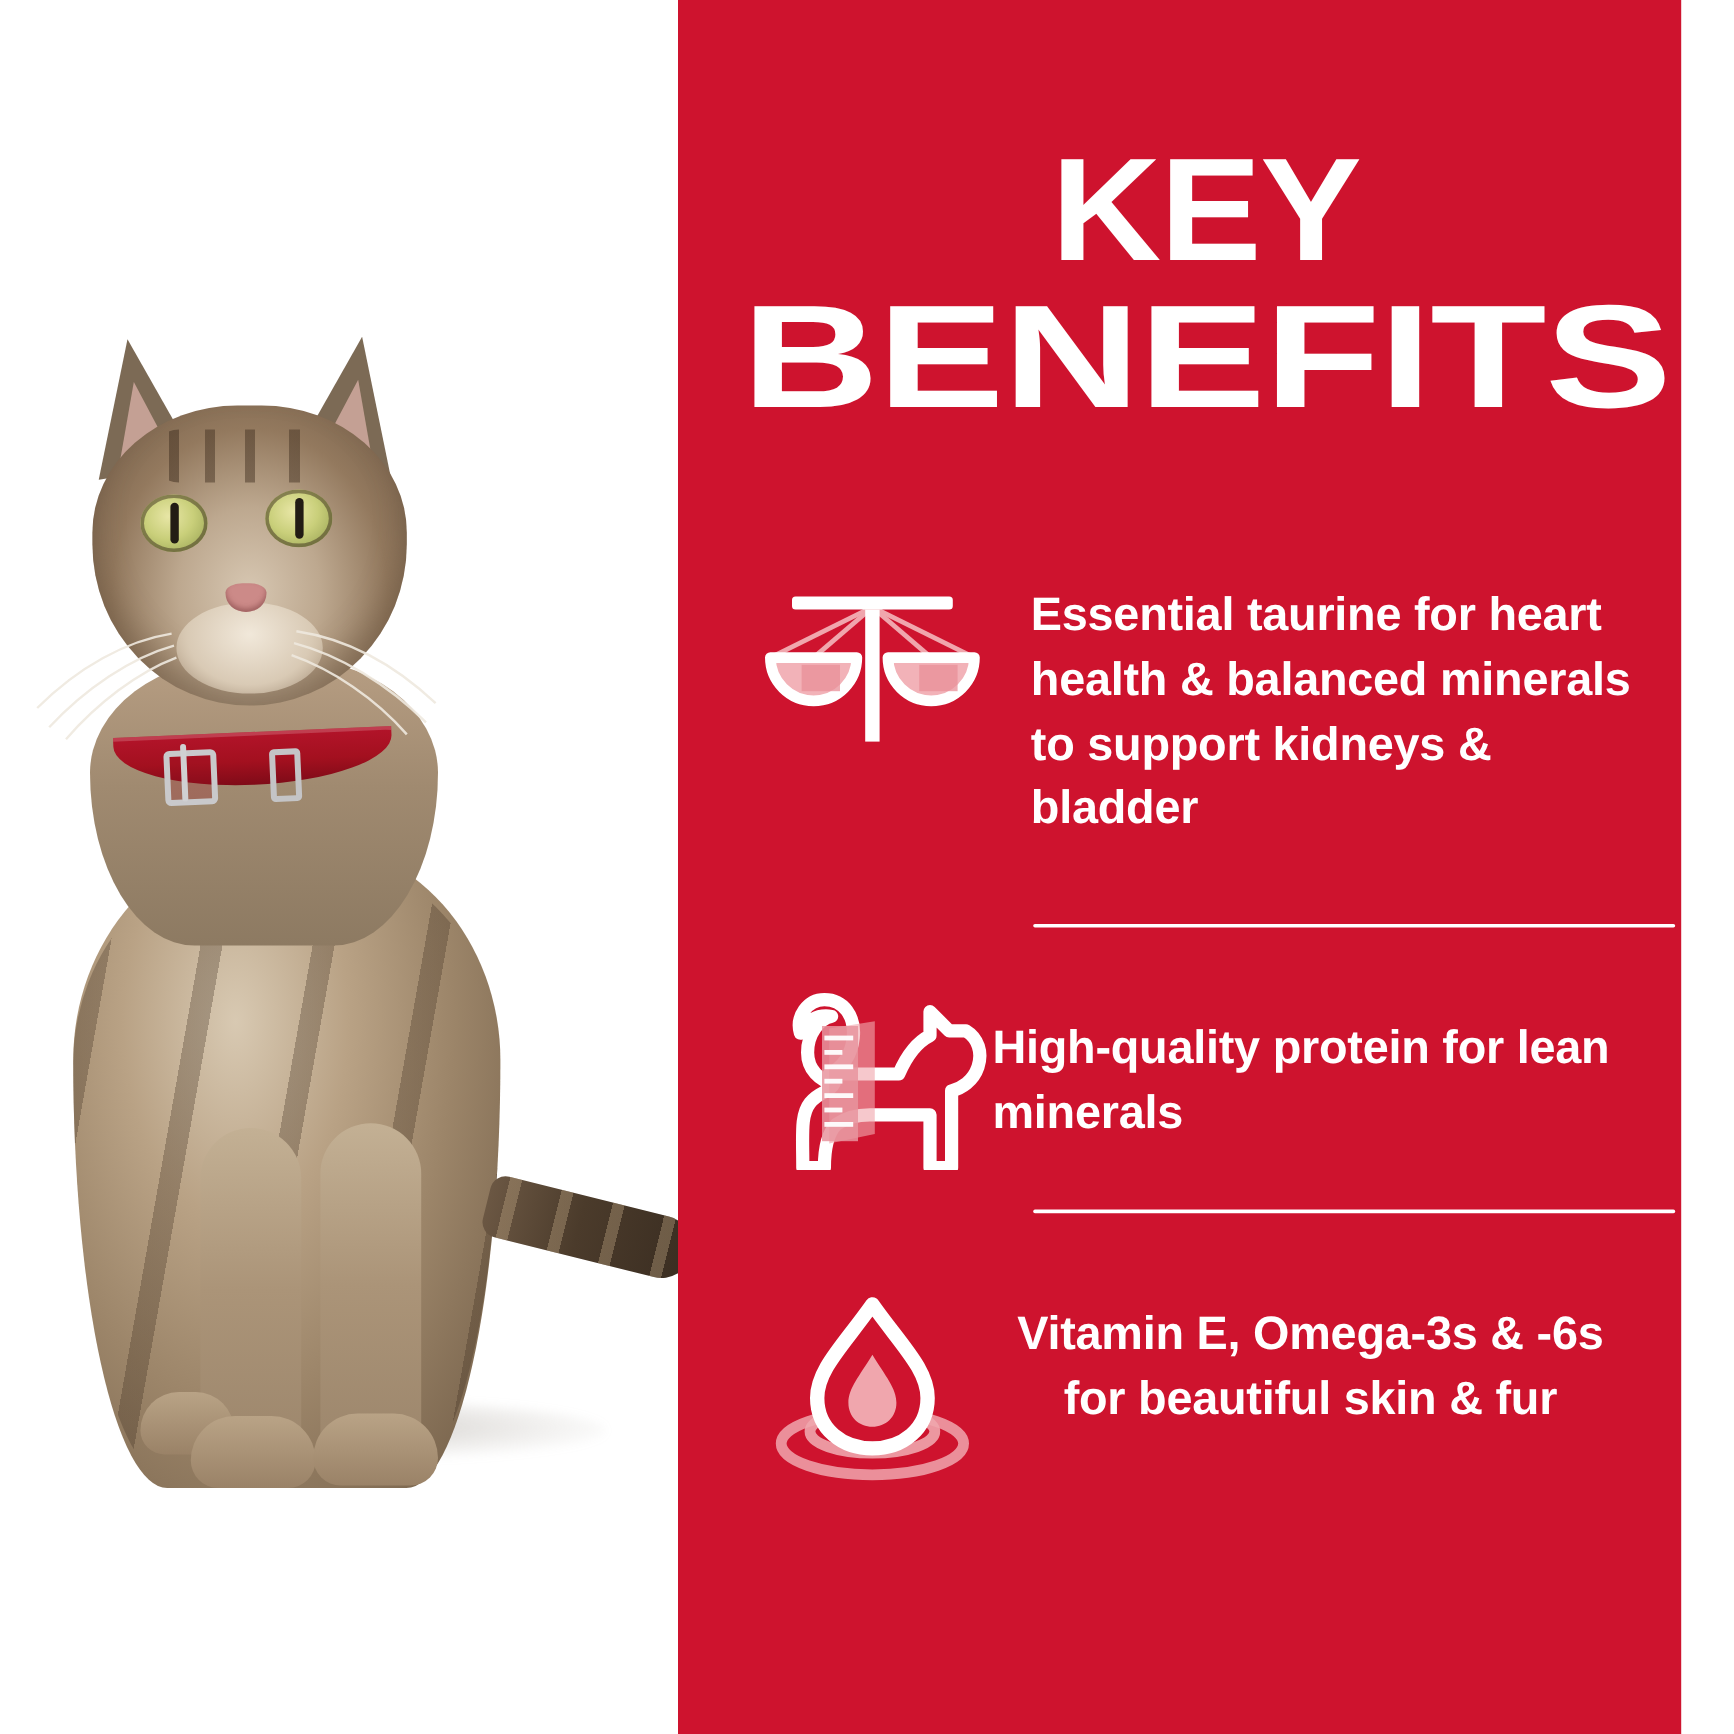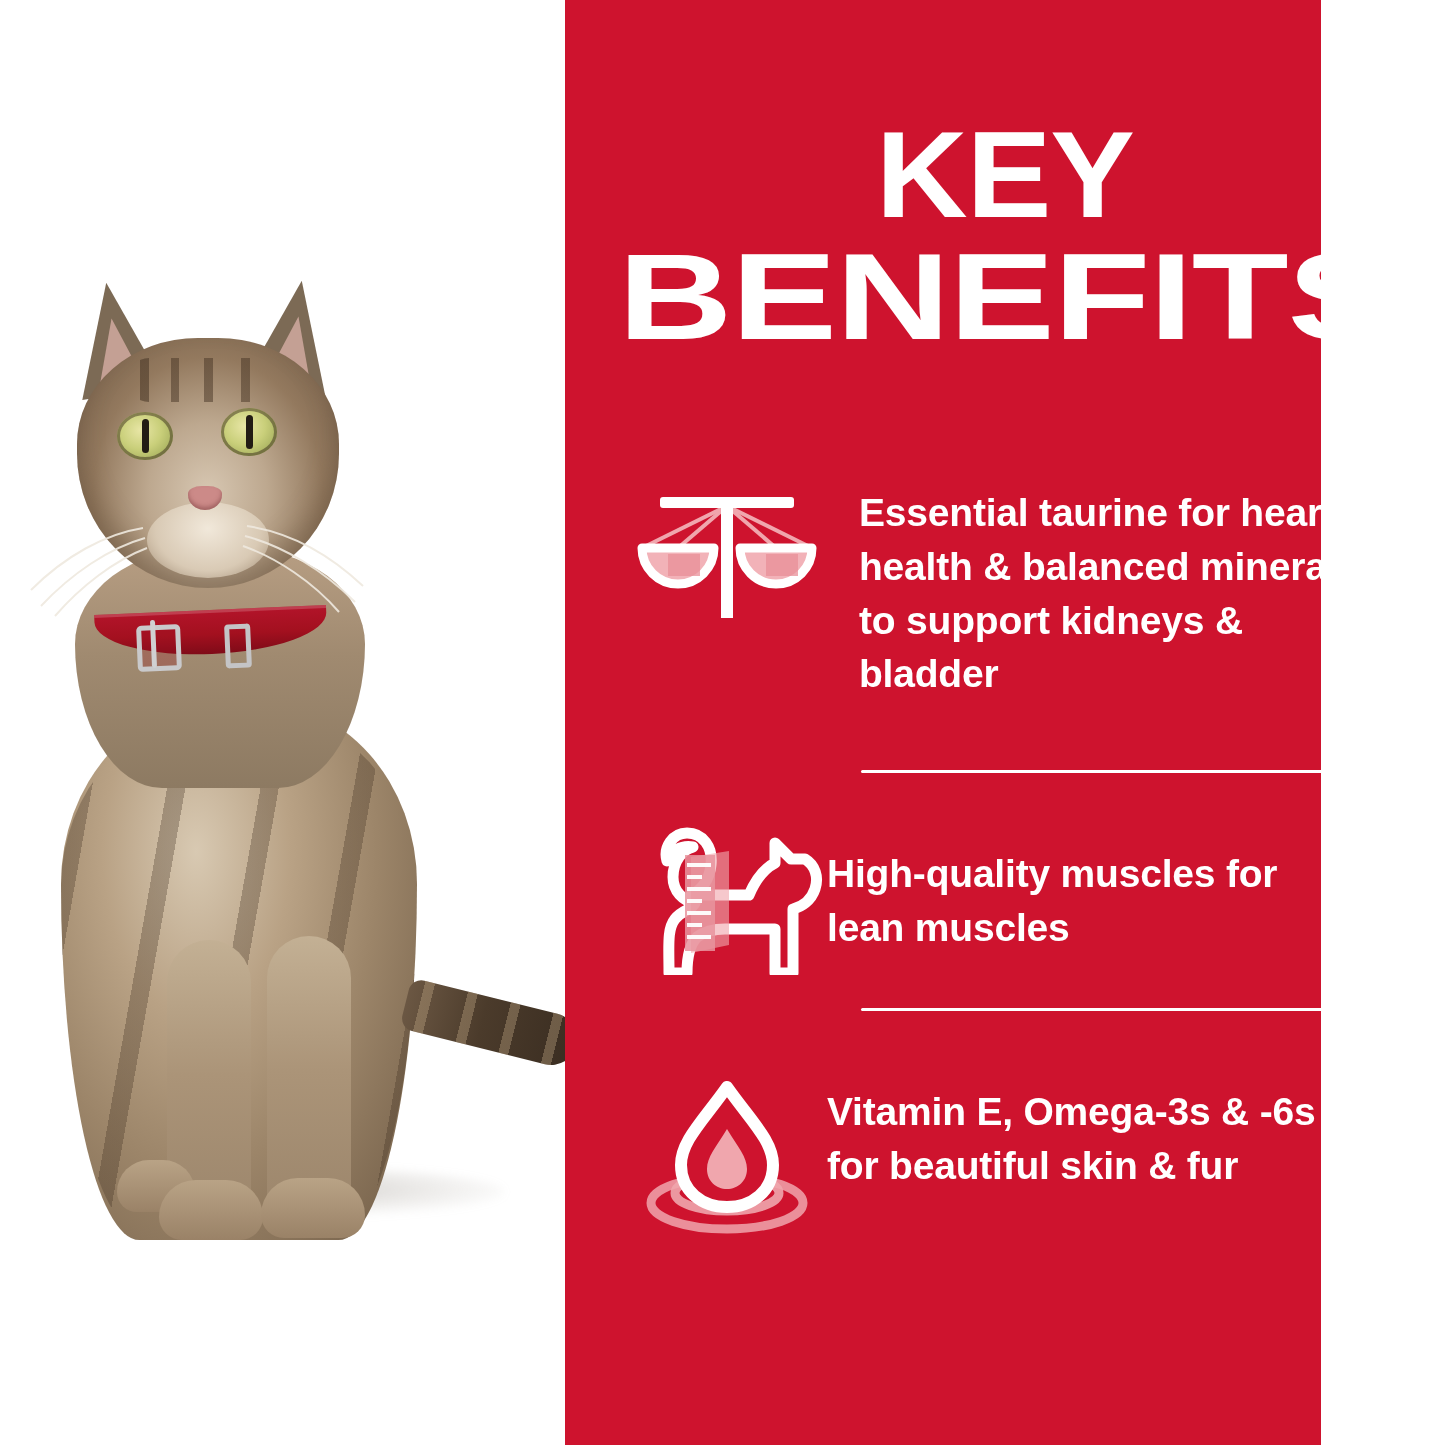--- a/index.html
+++ b/index.html
@@ -223,21 +223,21 @@
       rgba(190,165,130,0) 0 14px,
       rgba(190,165,130,.85) 14px 24px,
       rgba(190,165,130,0) 24px 44px);
   }
 
   
   .benefits-panel {
     position: absolute;
     left: 565px;
     top: 0;
-    width: 756px;
+    width: 836px;
     height: 1445px;
     background: #ce132e;
   }
 
   .panel-title {
     position: absolute;
     left: 0;
     top: 118px;
     width: 880px;
     text-align: center;
@@ -268,21 +268,21 @@
 
   .benefit-row {
     position: absolute;
     left: 62px;
     width: 800px;
     display: flex;
     align-items: flex-start;
   }
   .benefit-row.row-1 { top: 10px; gap: 32px; }
   .benefit-row.row-2 { top: 355px; }
-  .benefit-row.row-3 { top: 605px; }
+  .benefit-row.row-3 { top: 605px; text-align: center; }
 
   .benefit-icon {
     width: 200px;
     min-width: 200px;
     height: 150px;
     display: flex;
     align-items: flex-start;
     justify-content: center;
     padding-top: 6px;
   }
@@ -452,21 +452,21 @@
                 <rect x="58" y="50" width="15" height="4"></rect>
                 <rect x="58" y="62" width="24" height="4"></rect>
                 <rect x="58" y="74" width="15" height="4"></rect>
                 <rect x="58" y="86" width="24" height="4"></rect>
                 <rect x="58" y="98" width="15" height="4"></rect>
                 <rect x="58" y="110" width="24" height="4"></rect>
               </g>
             </g>
           </svg>
         </div>
-        <div class="benefit-text">High-quality muscles for lean muscles</div>
+        <div class="benefit-text">High-quality protein for lean minerals</div>
       </div>
 
       <div class="divider d-2"></div>
 
       <div class="benefit-row row-3">
         <div class="benefit-icon">
           <svg width="176" height="156" viewBox="0 0 176 156">
 
             <ellipse cx="88" cy="124" rx="76" ry="26" fill="none" stroke="#f0a6ad" stroke-width="9" opacity="0.85"></ellipse>
             <ellipse cx="88" cy="114" rx="52" ry="18" fill="none" stroke="#f0a6ad" stroke-width="9" opacity="0.9"></ellipse>

